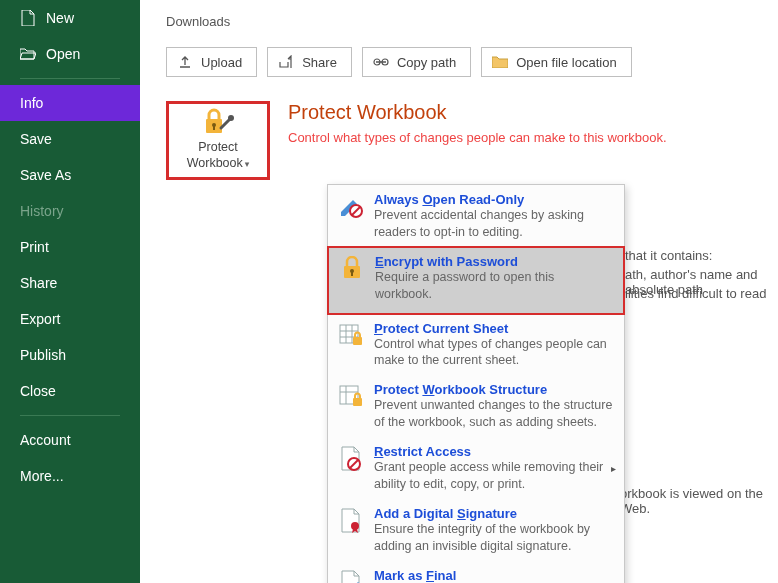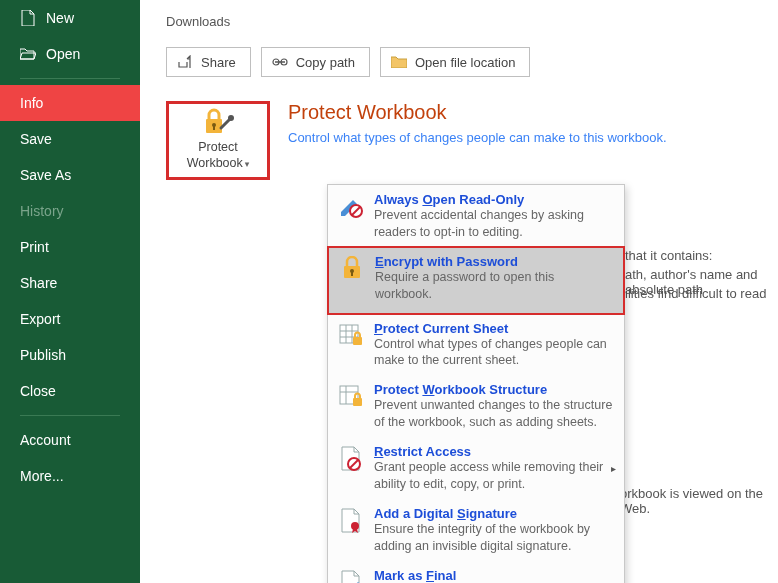--- a/index.html
+++ b/index.html
@@ -1,34 +1,34 @@
 <!DOCTYPE html>
 <html><head>
   <meta charset="utf-8">
   <style>
     * { box-sizing: border-box; margin: 0; padding: 0; font-family: 'Segoe UI', Tahoma, sans-serif; }
     body { width: 778px; height: 583px; background: #fff; display: flex; font-size: 13px; color: #333; overflow: hidden; }
     .sidebar { width: 140px; background: #185b36; color: #fff; display: flex; flex-direction: column; padding-top: 0; }
     .side-item { display: flex; align-items: center; gap: 10px; padding: 10px 20px; cursor: pointer; font-size: 14px; }
-    .side-item.active { background: #ef4444; }
+    .side-item.active { background: #6d28d9; }
     .side-item.disabled { color: #7aa48b; }
     .side-sep { border-bottom: 1px solid #3a7a54; margin: 6px 20px; }
     .side-icon { width: 16px; height: 16px; display: inline-flex; align-items: center; justify-content: center; }
     .main { flex: 1; padding: 14px 10px 0 26px; position: relative; color: #444; }
     .breadcrumb { font-size: 13px; color: #555; margin-left: 0; }
     .toolbar { display: flex; gap: 10px; margin: 18px 0 24px 0; }
     .tbtn { border: 1px solid #bfbfbf; background: #fff; padding: 6px 14px 6px 10px; display: flex; align-items: center; gap: 8px; cursor: pointer; font-size: 13px; }
     .tbtn .icon { width: 16px; height: 16px; display: inline-flex; align-items: center; justify-content: center; }
     .section { display: flex; gap: 18px; margin-top: 0; }
     .big-btn-wrap { border: 3px solid #d62c2c; padding: 4px 6px 6px 6px; background: #fff; }
     .big-btn { width: 86px; text-align: center; cursor: pointer; font-size: 12.5px; line-height: 1.25; }
     .big-icon { display: flex; justify-content: center; margin-bottom: 4px; }
     .chev-down { font-size: 9px; color: #666; margin-left: 2px; }
     .sec-body h2 { font-size: 20px; font-weight: 400; color: #c2410c; margin-bottom: 6px; }
-    .sec-body p { font-size: 13px; color: #3b82f6; }
+    .sec-body p { font-size: 13px; color: #ef4444; }
     .dropdown { position: absolute; left: 187px; top: 184px; width: 298px; background: #fcfcfc; border: 1px solid #c8c8c8; box-shadow: 2px 3px 8px rgba(0,0,0,.18); }
     .ditem { display: flex; gap: 10px; padding: 7px 10px 6px 10px; cursor: pointer; }
     .ditem.hl { background: #cfcfcf; border: 2px solid #d62c2c; padding: 6px 10px 10px 10px; margin: -1px; }
     .dicon { width: 26px; display: flex; align-items: flex-start; justify-content: center; padding-top: 2px; }
     .dtext { flex: 1; }
     .dtitle { font-weight: 600; font-size: 13px; color: #1d4ed8; }
     .dtitle-plain { font-weight: 700; }
     .ddesc { font-size: 12.5px; color: #666; line-height: 1.35; }
     .dsub { position: absolute; right: 8px; top: 50%; transform: translateY(-50%); font-size: 10px; color: #555; }
     .ditem.rel { position: relative; }
@@ -93,20 +93,28 @@
     </div>
 </div>
 
 <div class="main">
   <div class="breadcrumb">Downloads</div>
 
   <div class="toolbar">
     <div class="tbtn">
       <span class="icon">
         <svg width="14" height="14" viewBox="0 0 14 14">
+            <path d="M7 10V2M4 5l3-3 3 3M2 12h10" fill="none" stroke="#555" stroke-width="1.3"></path>
+          </svg>
+      </span>
+      <span>Upload</span>
+    </div>
+    <div class="tbtn">
+      <span class="icon">
+        <svg width="14" height="14" viewBox="0 0 14 14">
             <path d="M1 7v5h8V7M9 4l3-3v12M9 4h3" fill="none" stroke="#555" stroke-width="1.2"></path>
           </svg>
       </span>
       <span>Share</span>
     </div>
     <div class="tbtn">
       <span class="icon">
         <svg width="16" height="10" viewBox="0 0 16 10">
             <path d="M5 5H3a3 3 0 010-0 3 3 0 010 0h2M11 5h2a3 3 0 000 0 3 3 0 000 0h-2M5 5h6" stroke="#555" fill="none" stroke-width="1.3"></path>
             <ellipse cx="4" cy="5" rx="3" ry="3" fill="none" stroke="#555" stroke-width="1.2"></ellipse>

